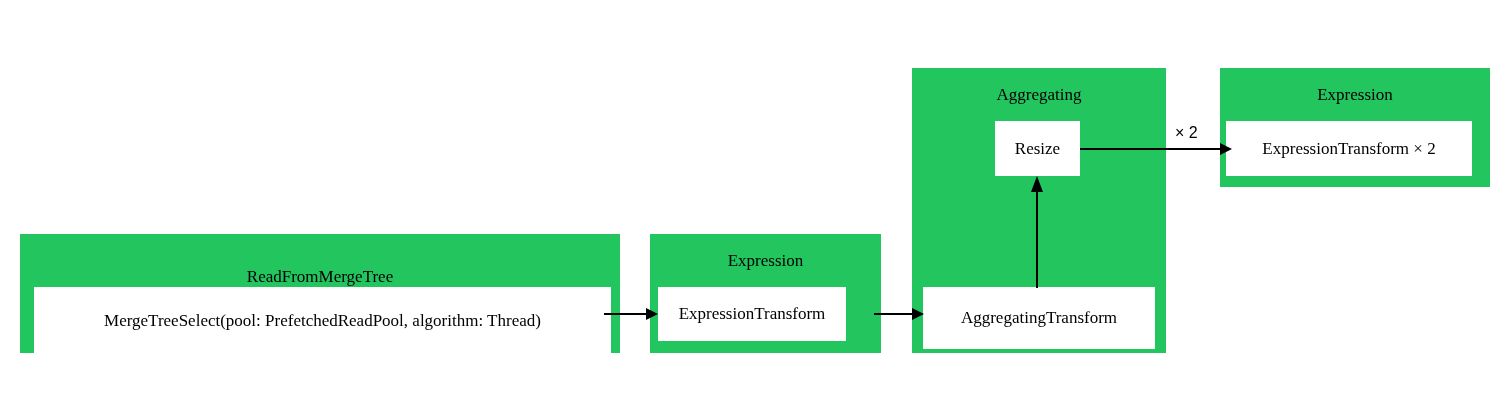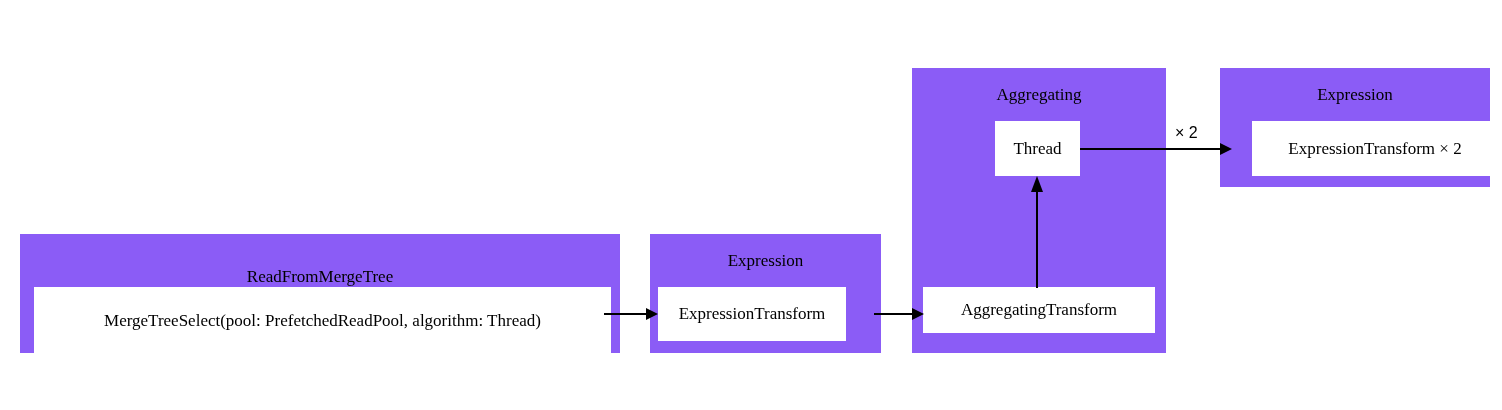--- a/index.html
+++ b/index.html
@@ -10,21 +10,21 @@
   #canvas {
     position: relative;
     width: 1502px;
     height: 410px;
     background: #ffffff;
     font-family: "Liberation Serif", "DejaVu Serif", serif;
     overflow: hidden;
   }
   .cluster {
     position: absolute;
-    background: #8b5cf6;
+    background: #22c55e;
     box-sizing: border-box;
   }
   .cluster-title {
     position: absolute;
     left: 0;
     right: 0;
     text-align: center;
     font-size: 17px;
     color: #000000;
     line-height: 1;
@@ -68,27 +68,27 @@
   <div class="node" style="left:18px; top:287px; width:577px; height:67px;margin-left:16px;">MergeTreeSelect(pool: PrefetchedReadPool, algorithm: Thread)</div>
 
   <div class="cluster" style="left:650px; top:234px; width:231px; height:119px;">
     <div class="cluster-title" style="top:18px;">Expression</div>
   </div>
   <div class="node" style="left:658px; top:287px; width:188px; height:54px;">ExpressionTransform</div>
 
   <div class="cluster" style="left:912px; top:68px; width:254px; height:285px;">
     <div class="cluster-title" style="top:18px;">Aggregating</div>
   </div>
-  <div class="node" style="left:995px; top:121px; width:85px; height:55px;">Thread</div>
-  <div class="node" style="left:923px; top:287px; width:232px; height:46px;">AggregatingTransform</div>
+  <div class="node" style="left:995px; top:121px; width:85px; height:55px;">Resize</div>
+  <div class="node" style="left:923px; top:287px; width:232px; height:62px;">AggregatingTransform</div>
 
   <div class="cluster" style="left:1220px; top:68px; width:270px; height:119px;">
     <div class="cluster-title" style="top:18px;">Expression</div>
   </div>
-  <div class="node" style="left:1252px; top:121px; width:246px; height:55px;">ExpressionTransform × 2</div>
+  <div class="node" style="left:1226px; top:121px; width:246px; height:55px;">ExpressionTransform × 2</div>
 
   <div class="edge" style="left:604px; top:305px; width:56px; height:18px;">
     <svg width="56" height="18" viewBox="0 0 56 18">
       <line x1="0" y1="9" x2="42" y2="9" stroke="#000000" stroke-width="2"></line>
       <polygon points="42,3 54,9 42,15" fill="#000000"></polygon>
     </svg>
   </div>
 
   <div class="edge" style="left:874px; top:305px; width:52px; height:18px;">
     <svg width="52" height="18" viewBox="0 0 52 18">

